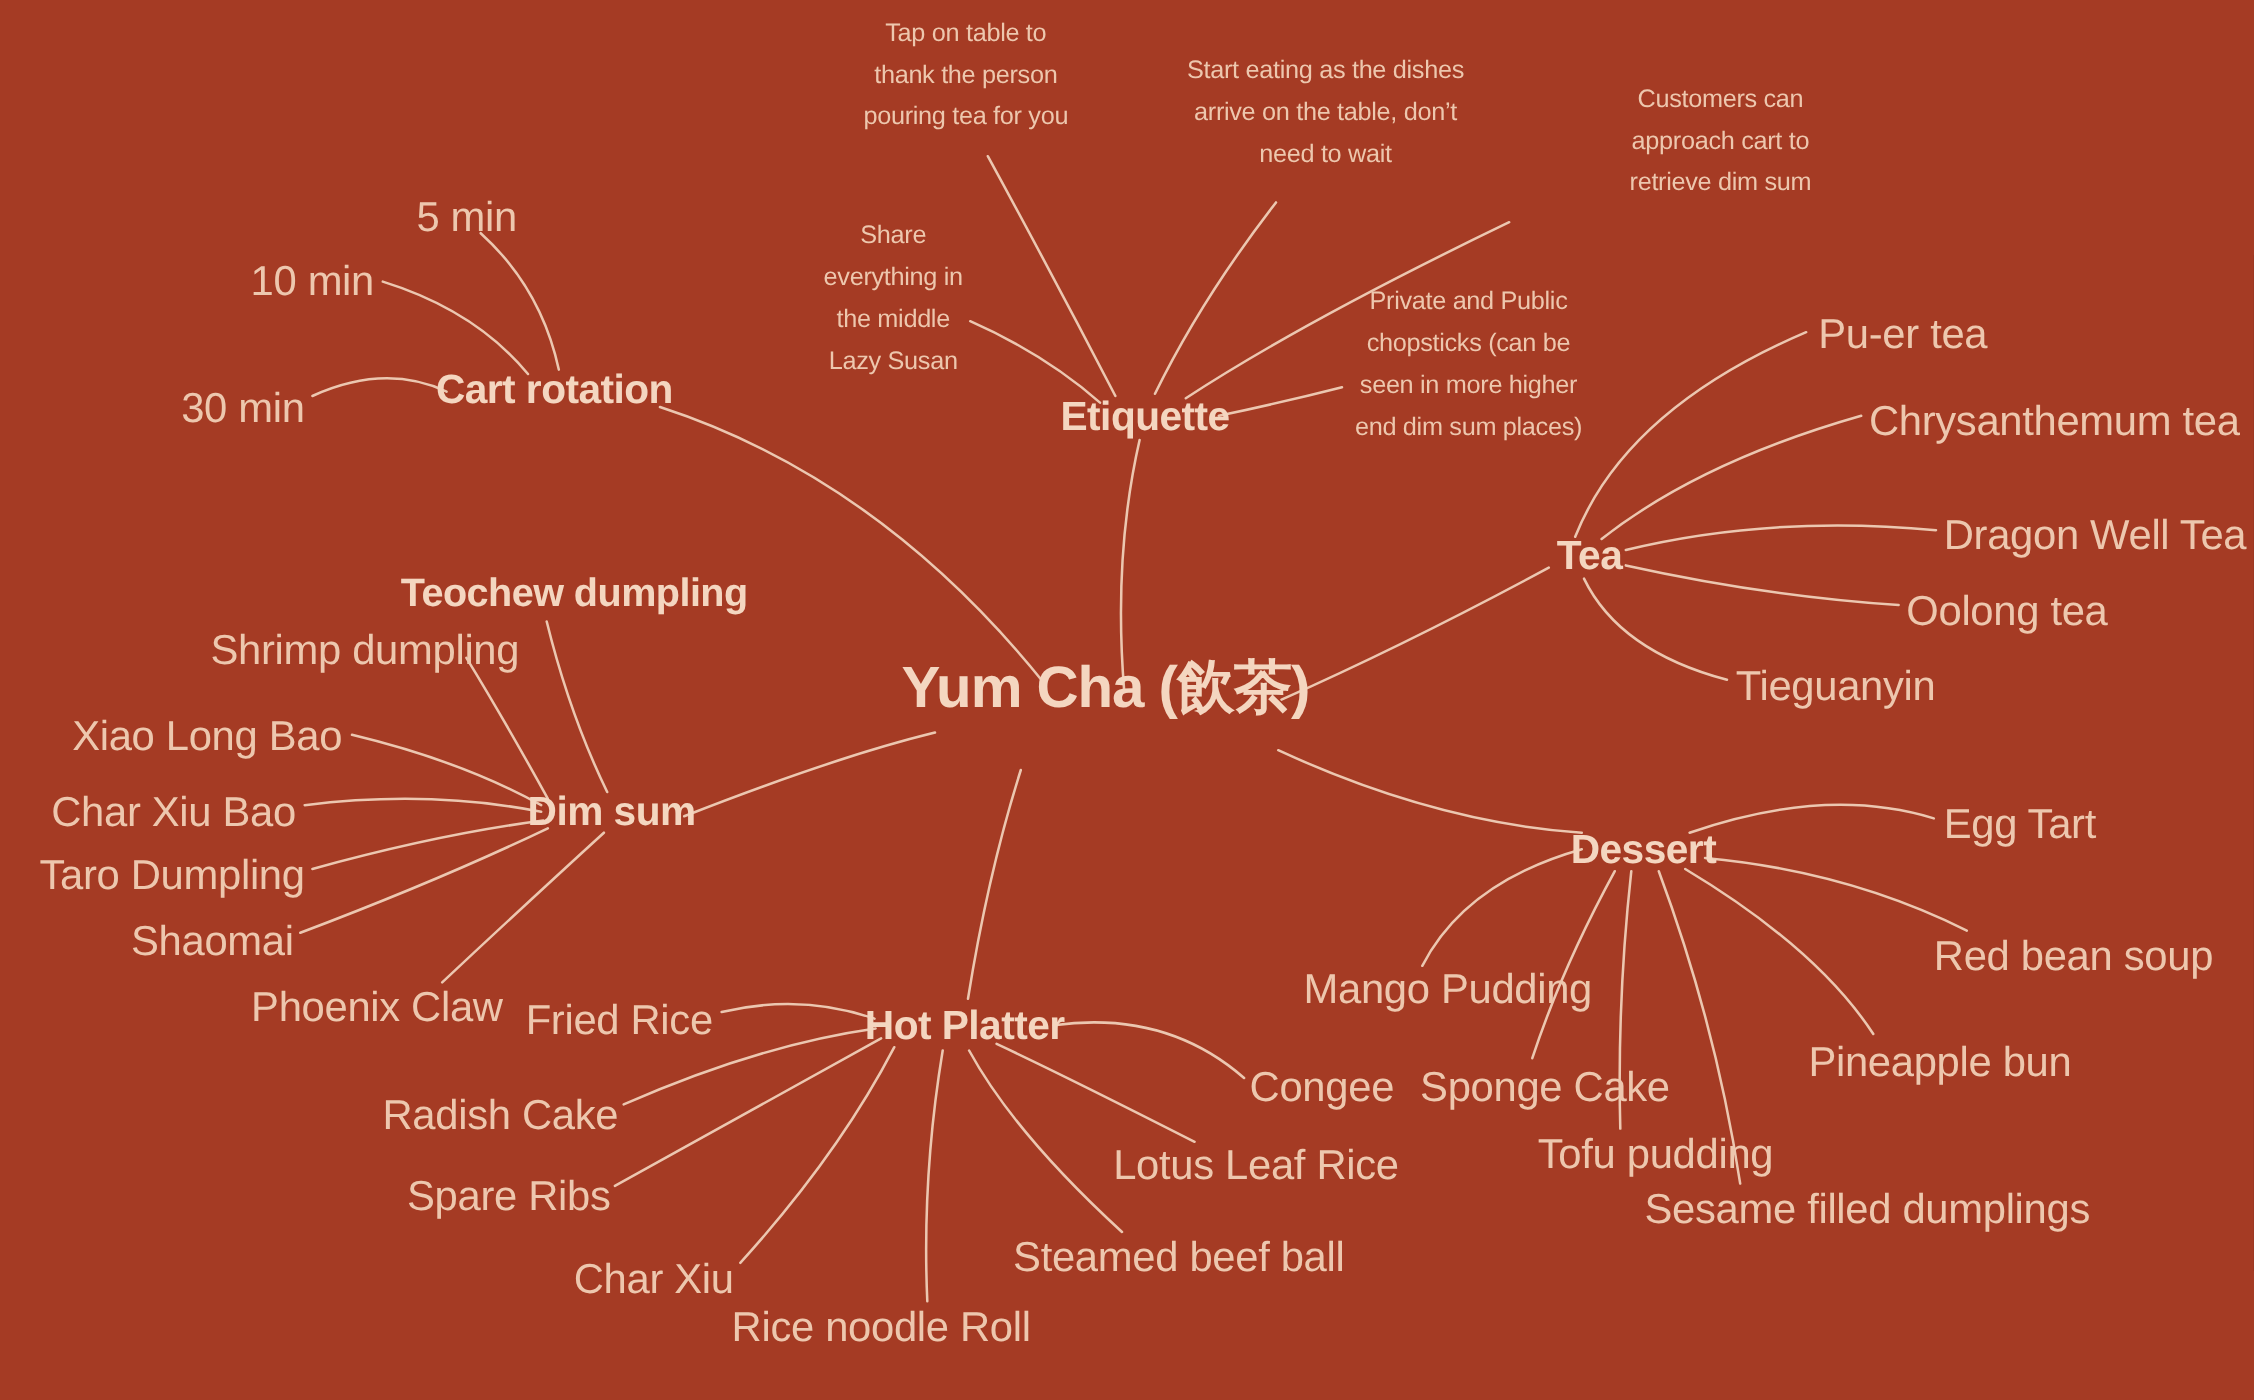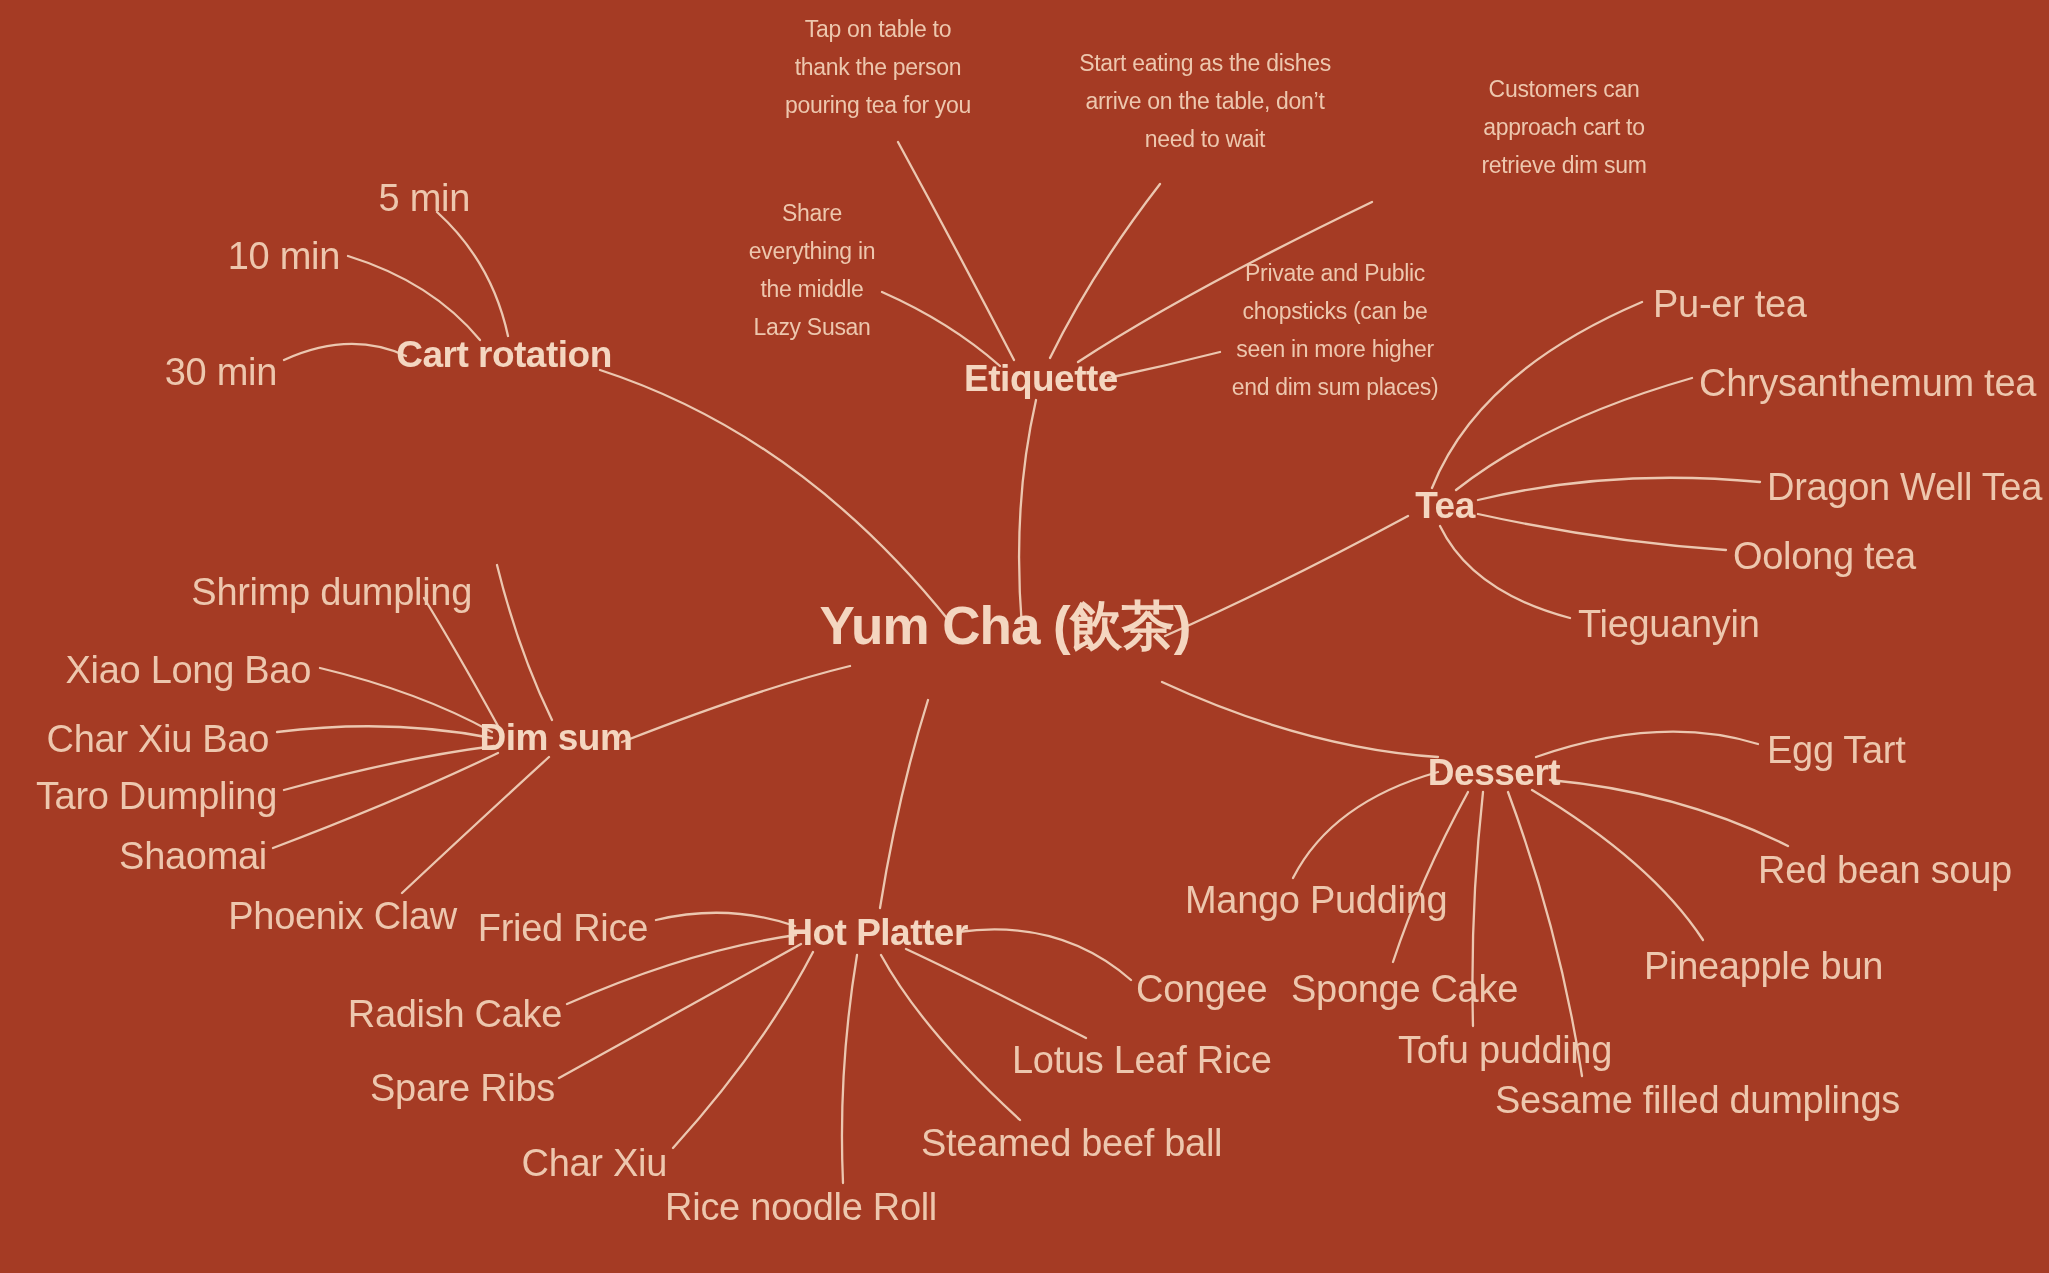--- a/index.html
+++ b/index.html
@@ -109,20 +109,21 @@
 end dim sum places)</div>
 
   <div class="node branch" style="left:1445px;top:506px;">Tea</div>
   <div class="node" style="left:1653px;top:284px;">Pu-er tea</div>
   <div class="node" style="left:1699px;top:363px;">Chrysanthemum tea</div>
   <div class="node" style="left:1767px;top:467px;">Dragon Well Tea</div>
   <div class="node" style="left:1733px;top:536px;">Oolong tea</div>
   <div class="node" style="left:1578px;top:604px;">Tieguanyin</div>
 
   <div class="node branch" style="left:556px;top:738px;">Dim sum</div>
+  <div class="node branch" style="left:522px;top:539px;font-size:36px;">Teochew dumpling</div>
   <div class="node" style="right:1577px;top:572px;">Shrimp dumpling</div>
   <div class="node" style="right:1738px;top:650px;">Xiao Long Bao</div>
   <div class="node" style="right:1780px;top:719px;">Char Xiu Bao</div>
   <div class="node" style="right:1772px;top:776px;">Taro Dumpling</div>
   <div class="node" style="right:1782px;top:836px;">Shaomai</div>
   <div class="node" style="right:1592px;top:896px;">Phoenix Claw</div>
 
   <div class="node branch" style="left:877px;top:933px;">Hot Platter</div>
   <div class="node" style="right:1401px;top:908px;">Fried Rice</div>
   <div class="node" style="right:1487px;top:994px;">Radish Cake</div>

